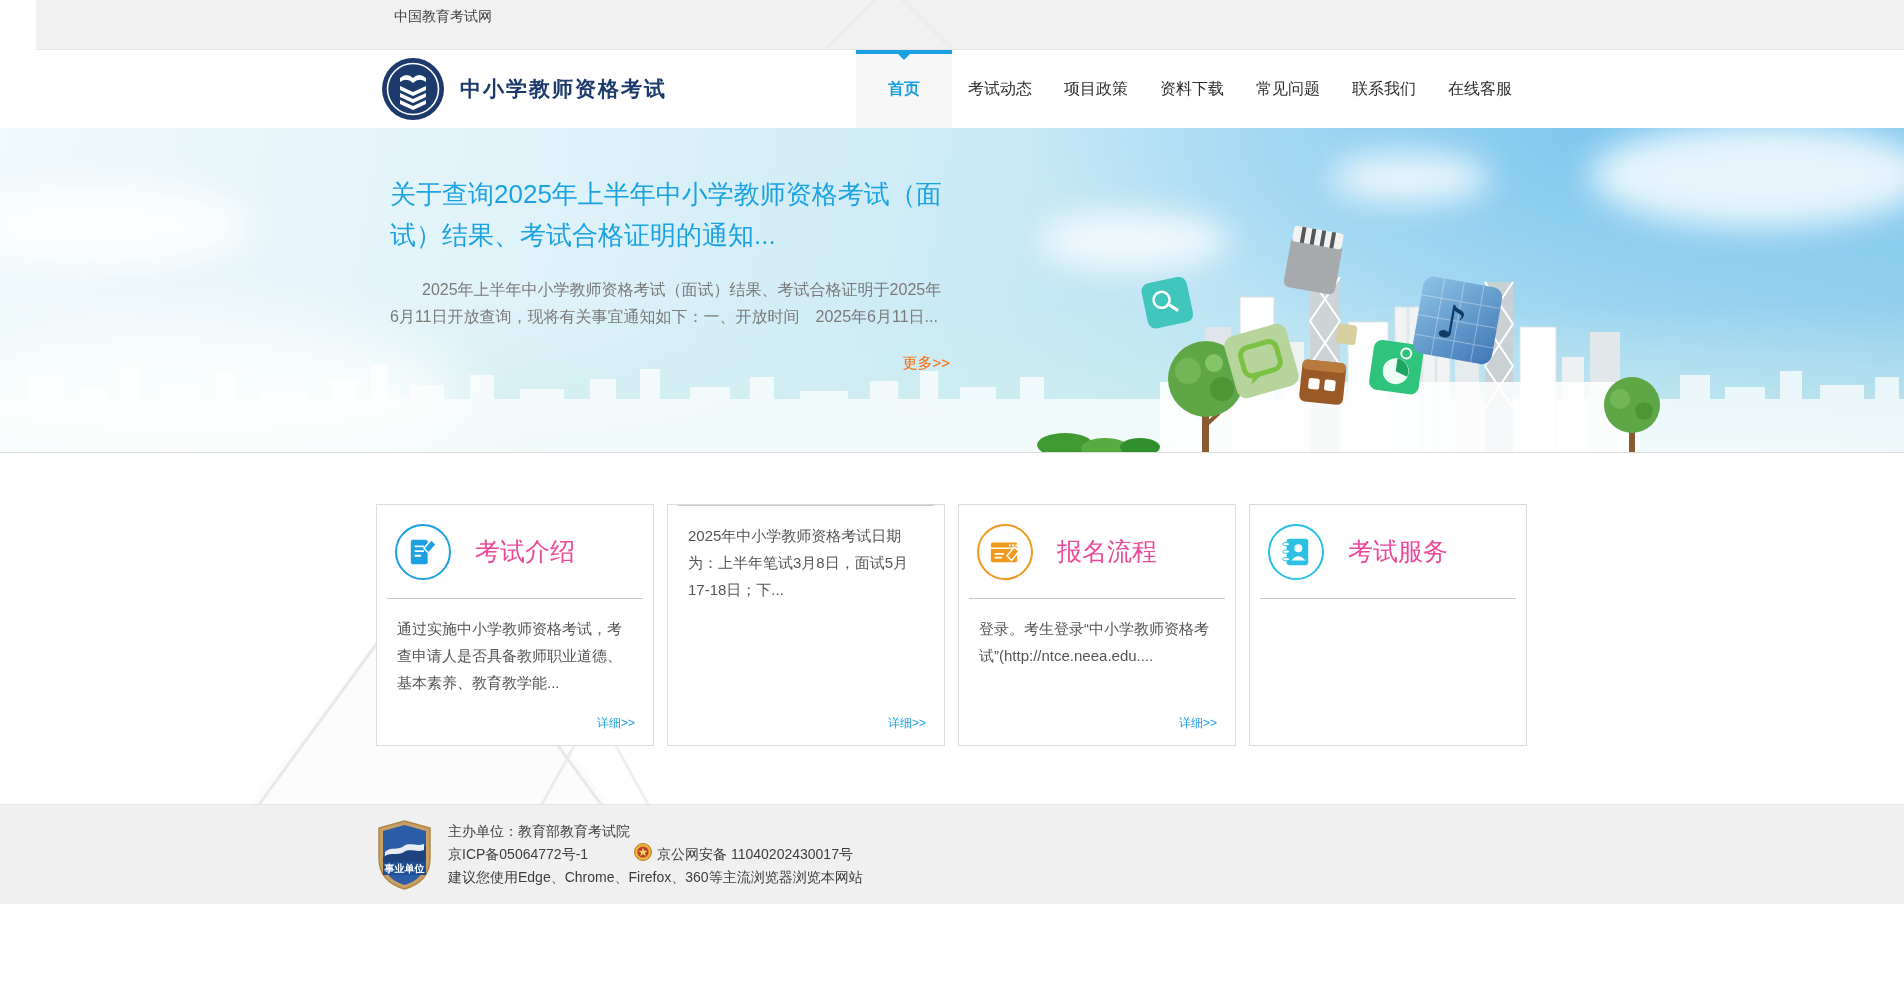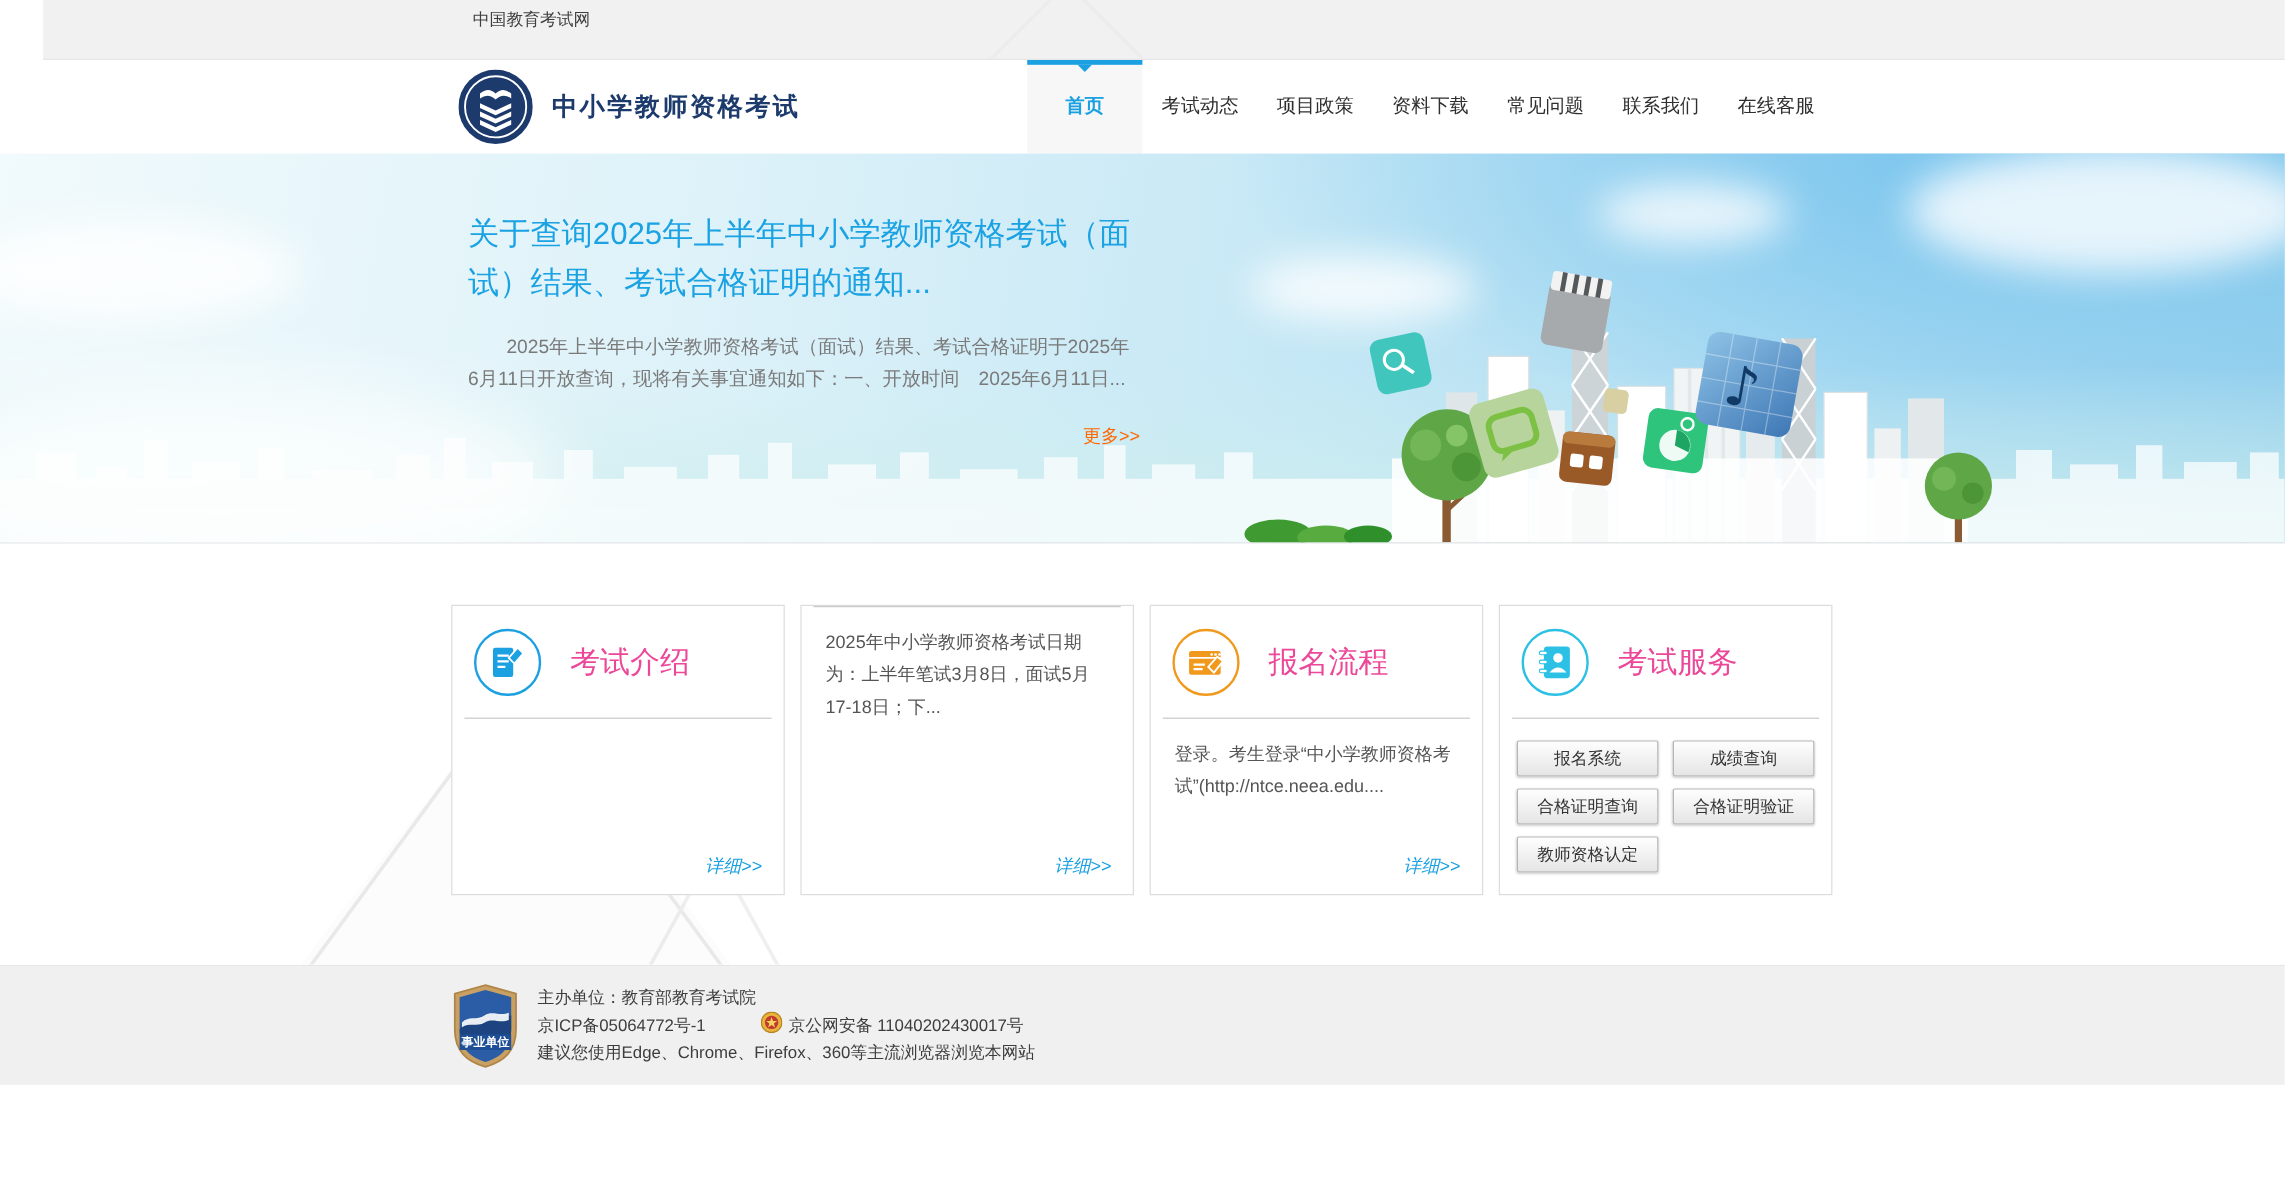--- a/index.html
+++ b/index.html
@@ -69,22 +69,22 @@
   .card-header { height: 93px; display: flex; align-items: center; padding-left: 18px; }
   .icon-ring { width: 56px; height: 56px; border-radius: 50%; border: 2px solid;
     display: flex; align-items: center; justify-content: center; flex: 0 0 auto; }
   .card.c-blue   .icon-ring { border-color: #1ba0e1; }
   .card.c-red    .icon-ring { border-color: #f04b23; }
   .card.c-orange .icon-ring { border-color: #f0991d; }
   .card.c-cyan   .icon-ring { border-color: #2bc0e4; }
   .card-title { margin-left: 24px; font-size: 25px; color: #ec4899; }
   .card-divider { height: 1px; background: #c9c9c9; margin: 0 10px; }
   .card-body { padding: 16px 20px 0; font-size: 15px; line-height: 27px; color: #555; }
-  .card-link { position: absolute; right: 18px; bottom: 13px; font-size: 15px;
-    color: #1ba0e1; text-decoration: none; cursor: pointer; font-style: italic; }
+  .card-link { position: absolute; right: 18px; bottom: 13px; font-size: 12px;
+    color: #1ba0e1; text-decoration: none; cursor: pointer; }
   .btn-grid { margin: 18px 12px 0 14px; display: grid;
     grid-template-columns: 118px 118px; column-gap: 12px; row-gap: 10px; }
   .svc-btn { height: 30px; line-height: 28px; text-align: center; font-size: 14px; color: #333;
     border: 1px solid #b5b5b5; border-radius: 2px; cursor: pointer;
     background: linear-gradient(#fefefe, #e5e5e5); box-shadow: 0 1px 2px rgba(0,0,0,.18); }
 
   
   .footer { height: 100px; background: #f0f0f0; border-top: 1px solid #e6e6e6;
     display: flex; align-items: center; }
   .footer-inner { display: flex; align-items: center; }
@@ -275,20 +275,21 @@
         <span class="icon-ring">
           <svg width="30" height="30" viewBox="0 0 32 32">
             <rect x="3" y="3" width="18" height="26" rx="2" fill="#1ba0e1"></rect>
             <path d="M7 10 h10 M7 15 h10 M7 20 h7" stroke="#ffffff" stroke-width="2"></path>
             <polygon points="17,12 25,3 30,8 22,17" fill="#1ba0e1" stroke="#ffffff" stroke-width="1.6"></polygon>
           </svg>
         </span>
         <span class="card-title">考试介绍</span>
       </div>
       <div class="card-divider"></div>
+      <p class="card-body">通过实施中小学教师资格考试，考查申请人是否具备教师职业道德、基本素养、教育教学能...</p>
       <a class="card-link">详细&gt;&gt;</a>
     </div>
 
     <div class="card c-red">
       <div class="card-divider"></div>
       <p class="card-body">2025年中小学教师资格考试日期为：上半年笔试3月8日，面试5月17-18日；下...</p>
       <a class="card-link">详细&gt;&gt;</a>
     </div>
 
     <div class="card c-orange">
@@ -319,27 +320,20 @@
             <rect x="3" y="7" width="7" height="3.2" rx="1.6" fill="#ffffff" stroke="#2bc0e4" stroke-width="1"></rect>
             <rect x="3" y="15" width="7" height="3.2" rx="1.6" fill="#ffffff" stroke="#2bc0e4" stroke-width="1"></rect>
             <rect x="3" y="23" width="7" height="3.2" rx="1.6" fill="#ffffff" stroke="#2bc0e4" stroke-width="1"></rect>
             <circle cx="19.5" cy="13" r="4.2" fill="#ffffff"></circle>
             <path d="M12 26 Q19.5 17 27 26 Z" fill="#ffffff"></path>
           </svg>
         </span>
         <span class="card-title">考试服务</span>
       </div>
       <div class="card-divider"></div>
-      <div class="btn-grid">
-        <button class="svc-btn">报名系统</button>
-        <button class="svc-btn">成绩查询</button>
-        <button class="svc-btn">合格证明查询</button>
-        <button class="svc-btn">合格证明验证</button>
-        <button class="svc-btn">教师资格认定</button>
-      </div>
     </div>
 
   </div>
 </div>
 
 <div class="footer">
   <div class="container footer-inner">
     <svg class="footer-badge" viewBox="0 0 57 70">
       <path d="M28.5,1 L54,8 V38 C54,56 44,64.5 28.5,69 C13,64.5 3,56 3,38 V8 Z" fill="#c9a063" stroke="#b08648" stroke-width="1.5"></path>
       <path d="M28.5,5 L50,11 V38 C50,53.5 41.5,61 28.5,65 C15.5,61 7,53.5 7,38 V11 Z" fill="#2b5ca6"></path>

